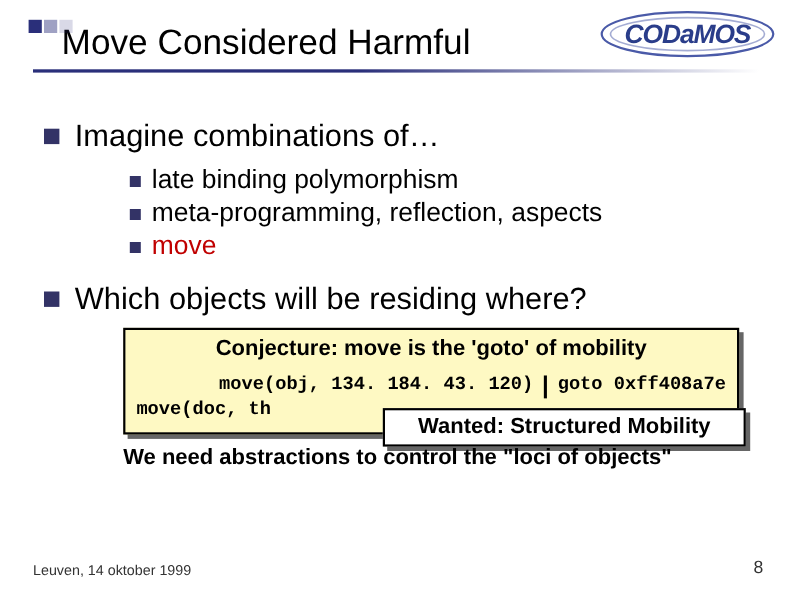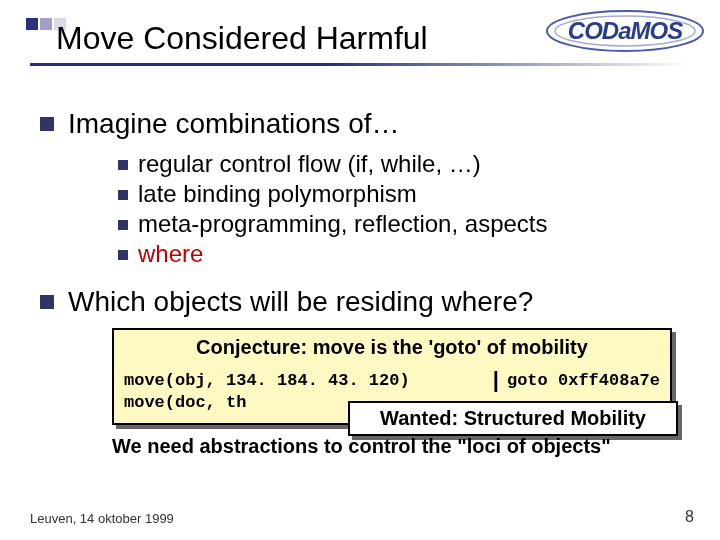--- a/index.html
+++ b/index.html
@@ -120,21 +120,21 @@
     margin-bottom: 8px;
   }
   .code-row {
     font-family: "Courier New", monospace;
     font-size: 17px;
     font-weight: bold;
     display: flex;
     align-items: center;
     position: relative;
   }
-  .code-left { flex: 1; white-space: pre; }
+  .code-left { flex: 1; white-space: pre; text-align: right; }
   .code-sep {
     font-family: Arial;
     font-size: 22px;
     padding: 0 8px;
   }
   .code-right { white-space: pre; }
   .code-row2 {
     font-family: "Courier New", monospace;
     font-size: 17px;
     font-weight: bold;
@@ -196,33 +196,29 @@
 <div class="content">
 
   <div class="bullet-main">
     <div class="sq-bullet"></div>
     <div class="bullet-main-text">Imagine combinations of…</div>
   </div>
 
   <div class="sub-list">
     <div class="bullet-sub">
       <div class="sq-bullet-sm"></div>
-      <div class="bullet-sub-text">regular control flow (if, while, …)</div>
-    </div>
-    <div class="bullet-sub">
-      <div class="sq-bullet-sm"></div>
       <div class="bullet-sub-text">late binding polymorphism</div>
     </div>
     <div class="bullet-sub">
       <div class="sq-bullet-sm"></div>
       <div class="bullet-sub-text">meta-programming, reflection, aspects</div>
     </div>
     <div class="bullet-sub">
       <div class="sq-bullet-sm"></div>
-      <div class="bullet-sub-text red">where</div>
+      <div class="bullet-sub-text red">move</div>
     </div>
   </div>
 
   <div class="bullet-main">
     <div class="sq-bullet"></div>
     <div class="bullet-main-text">Which objects will be residing where?</div>
   </div>
 
   <div class="box-wrap">
     <div class="conjecture-box">

